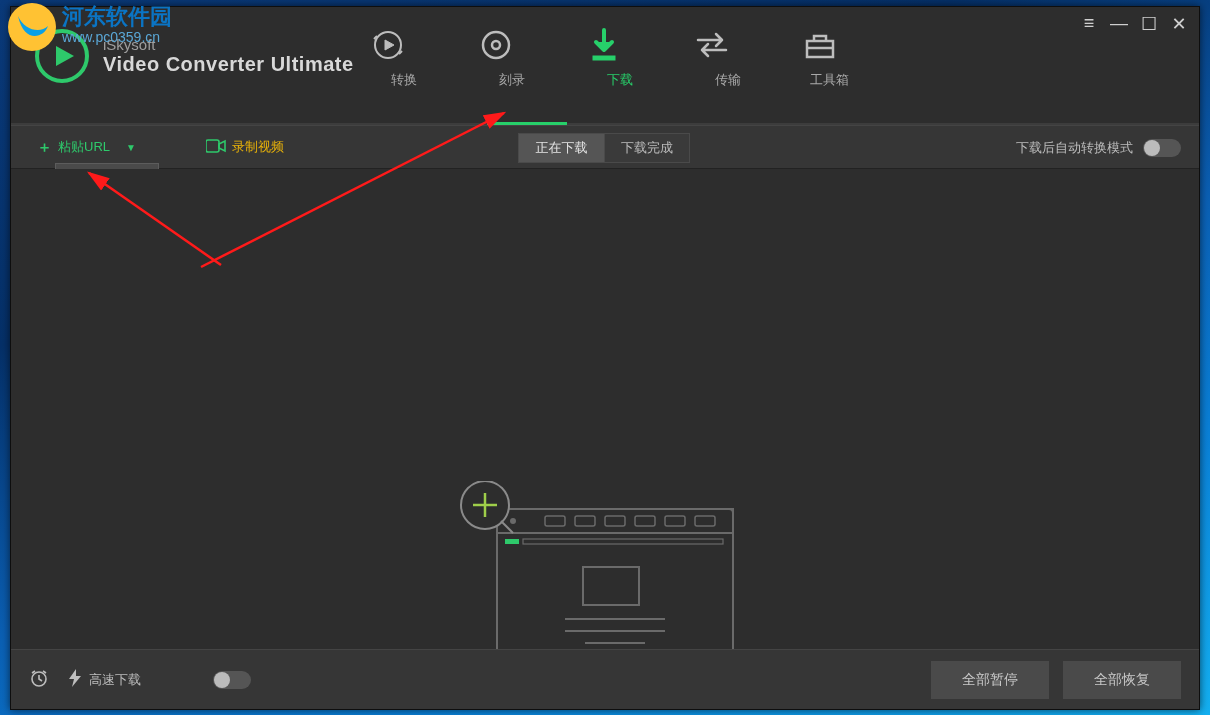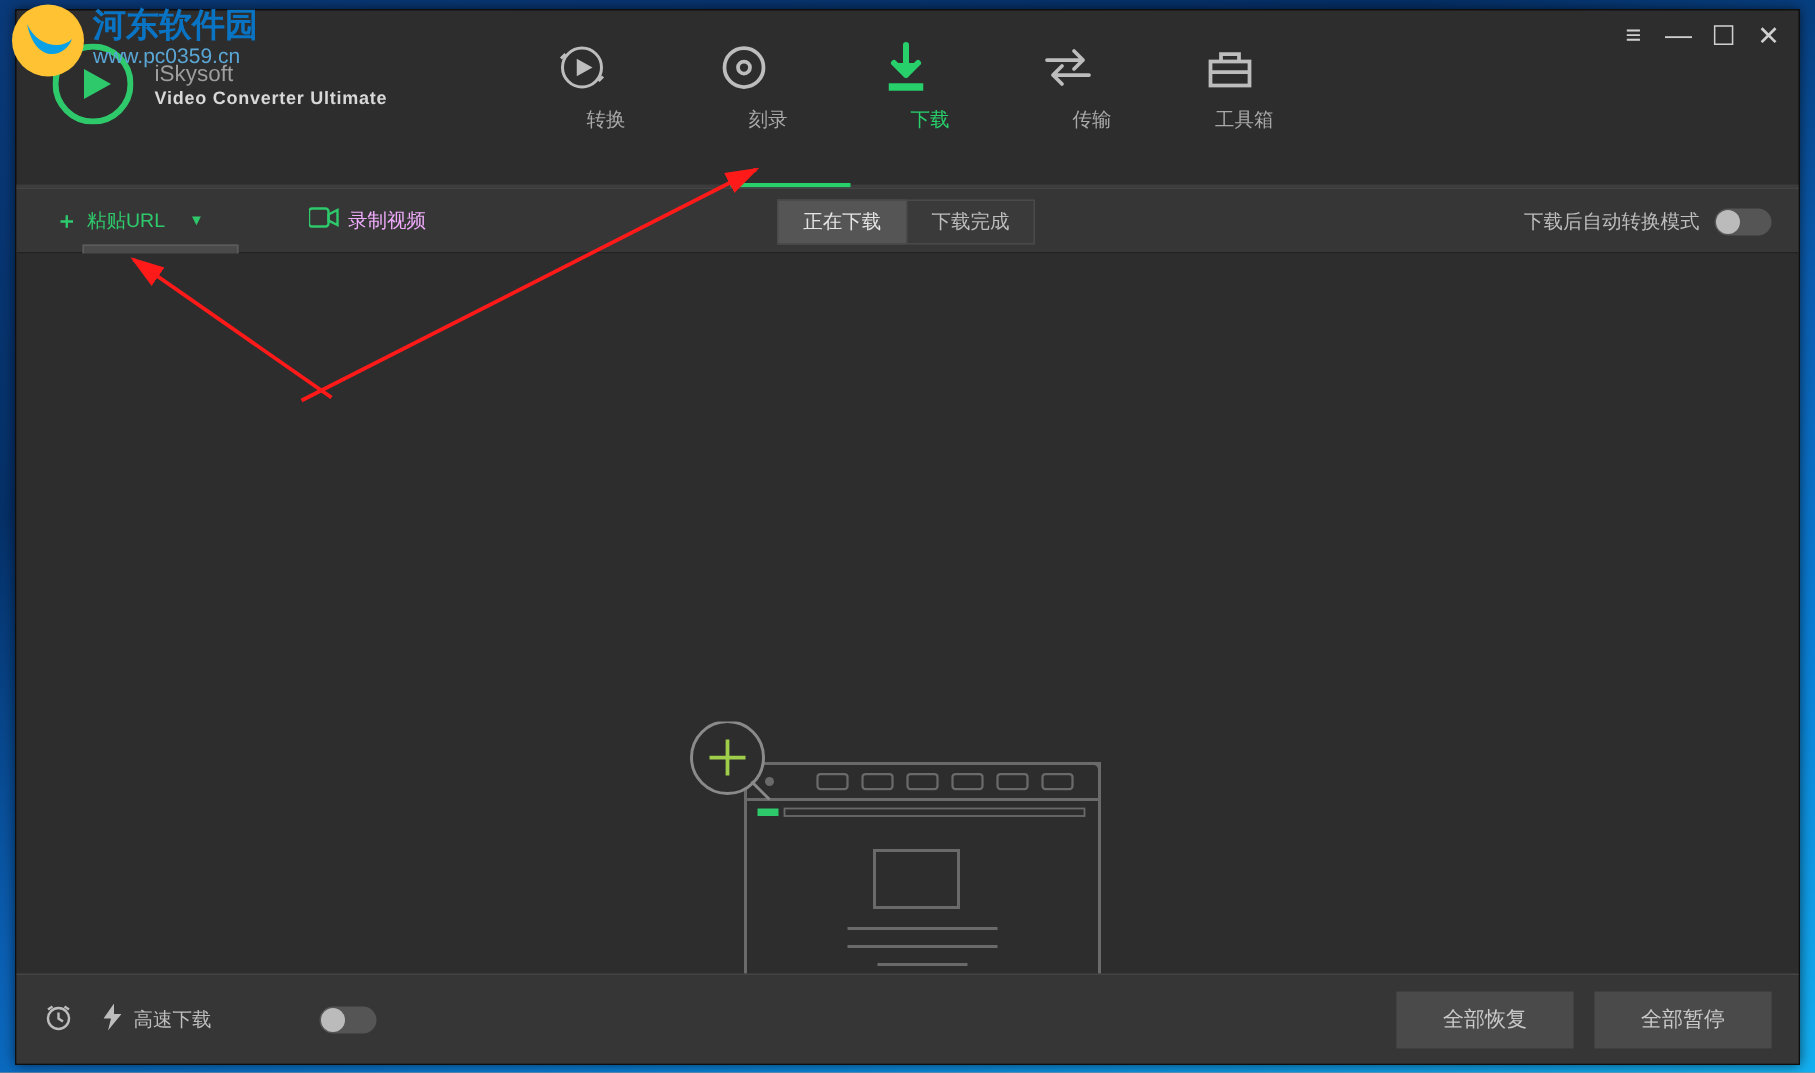--- a/index.html
+++ b/index.html
@@ -16,38 +16,38 @@
       border: 1px solid #0e0e0e;
       box-shadow: 0 0 8px rgba(0,0,0,.6);
       display: flex; flex-direction: column;
     }
     
     .titlebar { height: 102px; display:flex; align-items:flex-start; position:relative; }
     .brand { display:flex; align-items:center; padding:22px 0 0 24px; }
     .logo { width:54px; height:54px; position:relative; }
     .brand-text { margin-left:14px; color:#c6c6c6; }
     .brand-text .small { font-size:15px; color:#9e9e9e; }
-    .brand-text .big { font-size:12px; font-weight:600; color:#d8d8d8; letter-spacing:.5px; }
+    .brand-text .big { font-size:20px; font-weight:600; color:#d8d8d8; letter-spacing:.5px; }
     .nav { position:absolute; left:348px; top:18px; display:flex; gap:50px; }
     .nav-item { width:58px; text-align:right; color:#a9a9a9; font-size:13px; cursor:pointer; }
     .nav-item.active { color:#27d06a; }
     .nav-item .ico { height:40px; display:flex; align-items:center; justify-content:center; margin-bottom:6px; }
     .nav-item.active .ico svg * { stroke:#27d06a; fill:#27d06a; }
     .nav-item .ico svg * { stroke:#bdbdbd; }
     .nav-underline { position:absolute; left:0; right:0; top:116px; height:2px; background:#3c3c3c; }
     .nav-underline .active-mark { position:absolute; left:476px; width:80px; top:-1px; height:3px; background:#27d06a; }
     .winctrl { position:absolute; right:10px; top:6px; display:flex; gap:10px; color:#cfcfcf; font-size:18px; }
     .winctrl span { width:20px; text-align:center; cursor:pointer; font-family:Arial; }
     
     .toolbar { height:44px; margin-top:16px; background:#363636; border-top:1px solid #444; border-bottom:1px solid #222; display:flex; align-items:center; position:relative; font-size:13px; color:#b8b8b8; }
     .tool-btn { display:flex; align-items:center; gap:6px; margin-left:26px; cursor:pointer; }
     .tool-btn.paste { color:#2ec96b; }
     .tool-btn.paste .plus { color:#2ec96b; font-size:15px; font-weight:bold; }
     .tool-btn.paste .caret { color:#2ec96b; margin-left:10px; font-size:10px; }
-    .tool-btn.rec { margin-left:70px; color:#f0abfc;align-items:center; }
+    .tool-btn.rec { margin-left:70px; color:#eab308;align-items:center; }
     .tool-btn.rec .cam { color:#2ec96b; font-size:15px; }
     .seg { position:absolute; left:507px; top:7px; display:flex; }
     .seg button { width:86px; height:30px; border:1px solid #4a4a4a; background:#3a3a3a; color:#bdbdbd; font-size:13px; cursor:pointer; }
     .seg button.active { background:#555; color:#e4e4e4; }
     .seg button:first-child { border-right:none; }
     .auto { position:absolute; right:18px; top:0; height:44px; display:flex; align-items:center; gap:10px; color:#bdbdbd; font-size:13px; }
     .toggle { width:38px; height:18px; border-radius:10px; background:#555; position:relative; cursor:pointer; }
     .toggle .knob { position:absolute; width:16px; height:16px; border-radius:50%; background:#bbb; top:1px; left:1px; }
     
     .dropdown { position:absolute; left:44px; top:156px; width:104px; height:24px; background:#4a4a4a; border:1px solid #5c5c5c; color:#d4d4d4; font-size:12px; line-height:22px; padding-left:10px; cursor:pointer; }
@@ -215,22 +215,22 @@
         <svg width="12" height="18" viewBox="0 0 12 18">
             <path d="M7 0L0 10h5l-2 8 9-11H7z" fill="#bdbdbd"></path>
           </svg>
       </span>
       <span>高速下载</span>
     </div>
     <div class="toggle">
         <div class="knob"></div>
       </div>
     <div class="right">
+      <button>全部暂停</button>
       <button>全部恢复</button>
-      <button>全部暂停</button>
     </div>
   </div>
 
   <svg class="arrow" style="left:130px; top:100px;" width="380" height="180">
     <defs>
         <marker id="ah1" markerWidth="10" markerHeight="10" refX="8" refY="3" orient="auto">
           <path d="M0,0 L0,6 L9,3 z" fill="#ff1a1a"></path>
         </marker>
       </defs>
     <line x1="60" y1="160" x2="363" y2="6" stroke="#ff1a1a" stroke-width="2.5" marker-end="url(#ah1)"></line>

